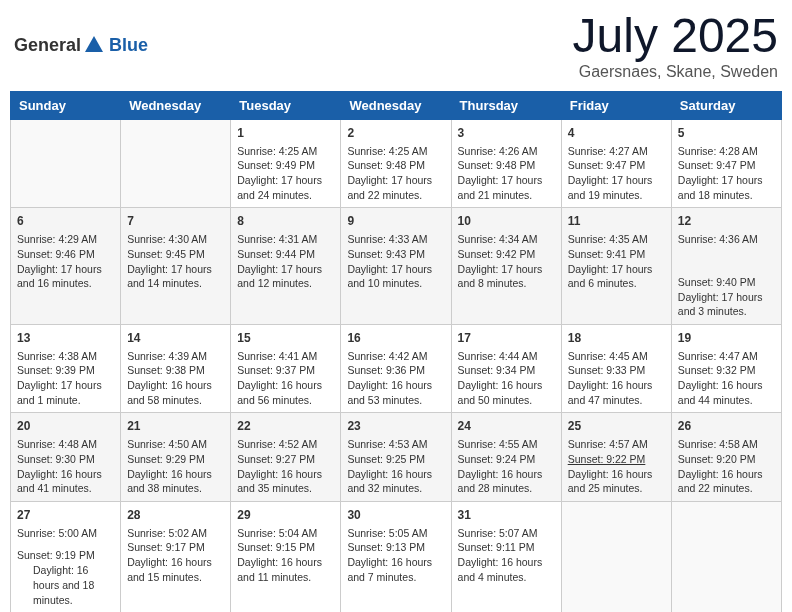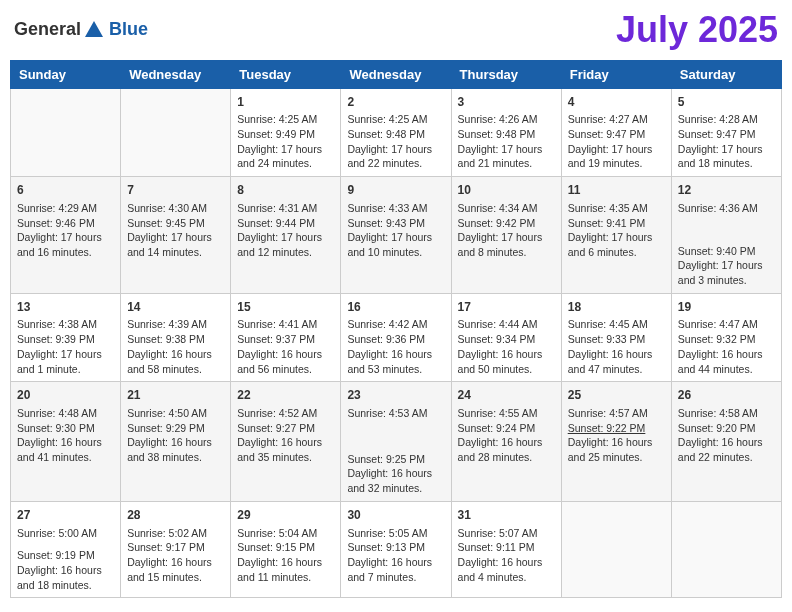--- a/index.html
+++ b/index.html
@@ -33,23 +33,23 @@
       color: #1a5fa8;
     }
     .logo-icon {
       width: 22px;
       height: 22px;
     }
     .title-area {
       text-align: right;
     }
     .month-title {
-      font-size: 36px;
-      font-weight: bold;
-      color: #6d28d9;
+      font-size: 48px;
+      font-weight: normal;
+      color: #0f172a;
       line-height: 1.1;
     }
     .location-title {
       font-size: 16px;
       color: #555;
     }
     .calendar {
       width: 100%;
       border-collapse: collapse;
       border: 1px solid #ccc;
@@ -97,20 +97,21 @@
   <div class="logo">
     <span class="logo-text-general">General</span>
     <svg class="logo-icon" viewBox="0 0 22 22">
       <polygon points="11,2 20,18 2,18" fill="#1a5fa8"></polygon>
     </svg>
     <br>
     <span class="logo-text-blue">Blue</span>
   </div>
   <div class="title-area">
     <div class="month-title">July 2025</div>
+    <div class="location-title">Gaersnaes, Skane, Sweden</div>
   </div>
 </div>
 
 <table class="calendar">
   <thead>
     <tr>
     <th>Sunday</th>
         <th>Wednesday</th>
         <th>Tuesday</th>
         <th>Wednesday</th>
@@ -257,21 +258,21 @@
         </td>
         <td>
           <span class="day-number">22</span>
           <span style="display: block;">Sunrise: 4:52 AM</span>
           <span style="display: block;">Sunset: 9:27 PM</span>
           <span style="display: block;">Daylight: 16 hours and 35 minutes.</span>
         </td>
         <td>
           <span class="day-number">23</span>
           <span style="display: block;">Sunrise: 4:53 AM</span>
-          <span style="display: block; margin-top: 31px;">Sunset: 9:25 PM</span>
+          <span style="display: block;">Sunset: 9:25 PM</span>
           <span style="display: block;">Daylight: 16 hours and 32 minutes.</span>
         </td>
         <td>
           <span class="day-number">24</span>
           <span style="display: block;">Sunrise: 4:55 AM</span>
           <span style="display: block;">Sunset: 9:24 PM</span>
           <span style="display: block;">Daylight: 16 hours and 28 minutes.</span>
         </td>
         <td>
           <span class="day-number">25</span>
@@ -284,21 +285,21 @@
           <span style="display: block;">Sunrise: 4:58 AM</span>
           <span style="display: block;">Sunset: 9:20 PM</span>
           <span style="display: block;">Daylight: 16 hours and 22 minutes.</span>
         </td>
       </tr>
       <tr>
         <td>
           <span class="day-number">27</span>
           <span style="display: block;">Sunrise: 5:00 AM</span>
           <span style="display: block; margin-top: 8px;">Sunset: 9:19 PM</span>
-          <span style="display: block;">Daylight: 16 hours and 18 minutes.</span>
+          <span style="display: block; margin-left: 16px;">Daylight: 16 hours and 18 minutes.</span>
         </td>
         <td>
           <span class="day-number">28</span>
           <span style="display: block;">Sunrise: 5:02 AM</span>
           <span style="display: block;">Sunset: 9:17 PM</span>
           <span style="display: block;">Daylight: 16 hours and 15 minutes.</span>
         </td>
         <td>
           <span class="day-number">29</span>
           <span style="display: block;">Sunrise: 5:04 AM</span>

